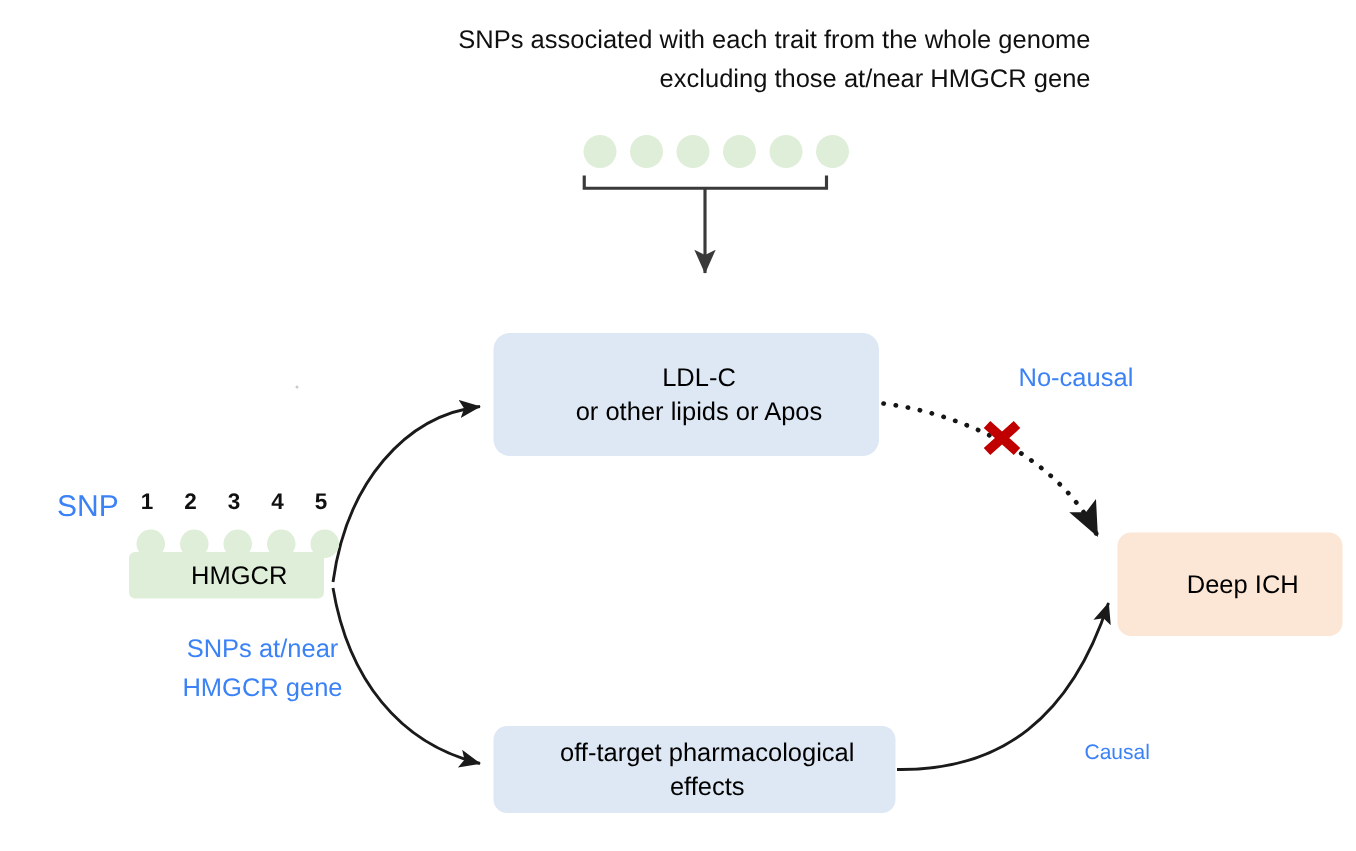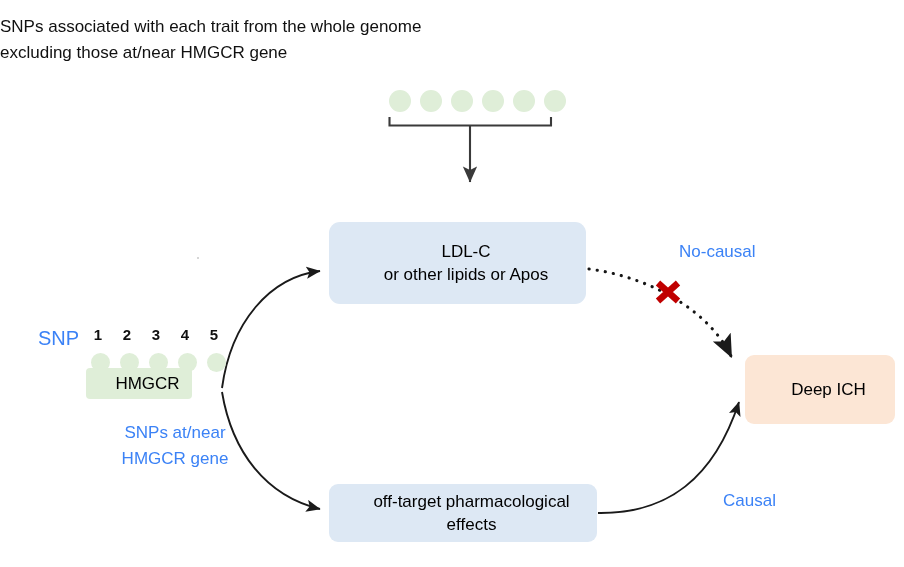--- a/index.html
+++ b/index.html
@@ -28,21 +28,21 @@
     top: 0;
     width: 904px;
     height: 567px;
     pointer-events: none;
   }
   .caption {
     position: absolute;
     left: 0;
     top: 14px;
     width: 727px;
-    text-align: left;
+    text-align: right;
     font-size: 17px;
     line-height: 26px;
     color: #101010;
     white-space: pre-line;
   }
   .dot-row {
     position: absolute;
     display: flex;
     align-items: center;
   }
@@ -99,21 +99,21 @@
   #node-deepich {
     left: 745px;
     top: 355px;
     width: 150px;
     height: 69px;
     background: #fce6d5;
   }
   #node-hmgcr {
     left: 86px;
     top: 368px;
-    width: 106px;
+    width: 130px;
     height: 31px;
     background: #dfeed8;
     border-radius: 4px;
     font-size: 17px;
     text-align: right;
   }
   .plain-label {
     position: absolute;
     font-size: 16px;
     line-height: 24px;
@@ -143,21 +143,21 @@
     line-height: 26px;
   }
   #label-nocausal {
     left: 679px;
     top: 240px;
     font-size: 17px;
   }
   #label-causal {
     left: 723px;
     top: 489px;
-    font-size: 17px;
+    font-size: 14px;
   }
   .faint-speck {
     position: absolute;
     left: 197px;
     top: 257px;
     width: 2px;
     height: 2px;
     background: #c9c9c9;
     border-radius: 50%;
   }

